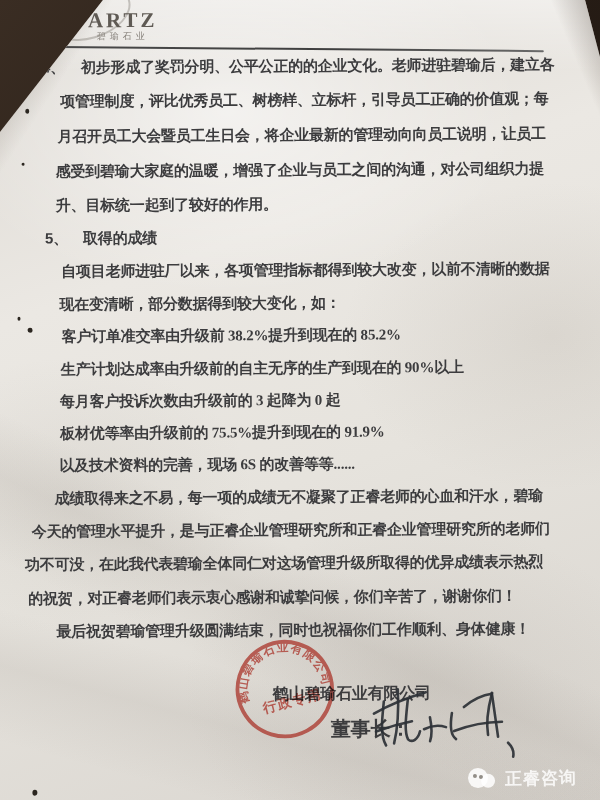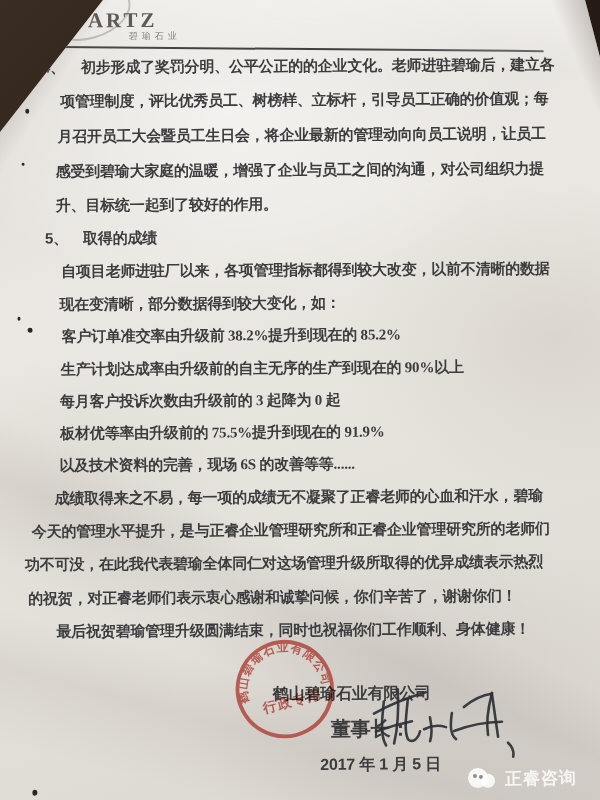--- a/index.html
+++ b/index.html
@@ -26,21 +26,21 @@
       linear-gradient(247deg, rgba(80,68,58,.38) 0px, rgba(80,68,58,0) 46px),
       linear-gradient(180deg, rgba(255,255,255,.45) 0%, rgba(255,255,255,0) 9%),
       linear-gradient(205deg, rgba(120,110,100,0) 64%, rgba(120,110,100,.10) 70%, rgba(120,110,100,0) 78%),
       linear-gradient(195deg, rgba(120,110,100,0) 80%, rgba(120,110,100,.10) 86%, rgba(120,110,100,0) 94%);
   }
   .content { position:absolute; inset:0; transform:rotate(-0.35deg); color:#3c3c3e; }
   .line { position:absolute; font-size:15px; letter-spacing:-0.2px; font-weight:600; white-space:nowrap; }
   .num  { font-family:"Liberation Sans","DejaVu Sans",sans-serif; font-weight:700; font-size:15px; }
   .brand { position:absolute; left:72px; top:7px; font-size:21px; font-weight:700;
            letter-spacing:3px; color:#5f5a54; }
-  .brand-sub { position:absolute; left:99px; top:29px; font-size:9px; letter-spacing:4px; color:#847f78;margin-left:32px; }
+  .brand-sub { position:absolute; left:99px; top:29px; font-size:9px; letter-spacing:4px; color:#847f78; }
   .emboss { position:absolute; left:46px; top:-16px; width:88px; height:54px; border-radius:50%;
             border:2px solid rgba(128,122,114,.40); transform:rotate(-16deg); }
   .rule { position:absolute; left:31px; top:44px; width:515px; height:2px;
           background:linear-gradient(90deg,#4a4a4a,#3f3f3f 60%,#6a6a6a); transform:rotate(.85deg);
           transform-origin:left center; border-radius:1px; }
   .seal { position:absolute; left:224px; top:630px; width:118px; height:118px;
           transform:rotate(-28deg); opacity:.82; mix-blend-mode:multiply; }
   .seal text { fill:#ad4036; font-weight:700; }
   .sig { position:absolute; left:366px; top:680px; width:152px; height:88px; }
   .sig path { stroke:#2d3136; stroke-width:2.6; fill:none; stroke-linecap:round; opacity:.92; }
@@ -90,21 +90,20 @@
 
     <div class="line" style="left:54px;top:488px;">成绩取得来之不易，每一项的成绩无不凝聚了正睿老师的心血和汗水，碧瑜</div>
     <div class="line" style="left:31px;top:521px;">今天的管理水平提升，是与正睿企业管理研究所和正睿企业管理研究所的老师们</div>
     <div class="line" style="left:24px;top:554px;">功不可没，在此我代表碧瑜全体同仁对这场管理升级所取得的优异成绩表示热烈</div>
     <div class="line" style="left:27px;top:588px;">的祝贺，对正睿老师们表示衷心感谢和诚挚问候，你们辛苦了，谢谢你们！</div>
 
     <div class="line" style="left:55px;top:621px;">最后祝贺碧瑜管理升级圆满结束，同时也祝福你们工作顺利、身体健康！</div>
 
     <div class="line" style="left:271px;top:684px;font-size:16px;">鹤山碧瑜石业有限公司</div>
     <div class="line" style="left:329px;top:716px;font-size:20px;">董事长：</div>
-    <div class="line num" style="left:318px;top:755px;font-size:16px;">2017 年 1 月 5 日</div>
 
     <svg class="seal" viewBox="0 0 140 140">
       <circle cx="70" cy="70" r="56" fill="none" stroke="#ad4036" stroke-width="4.5"></circle>
       <defs>
         <path id="sealcircle" d="M 70,70 m -45,0 a 45,45 0 1,1 90,0 a 45,45 0 1,1 -90,0"></path>
       </defs>
       <text font-size="14" letter-spacing="1.5">
         <textPath href="#sealcircle" startOffset="6">鹤山碧瑜石业有限公司</textPath>
       </text>
       <text x="70" y="92" text-anchor="middle" font-size="16" letter-spacing="2" transform="rotate(14 70 92)">行政专用</text>

